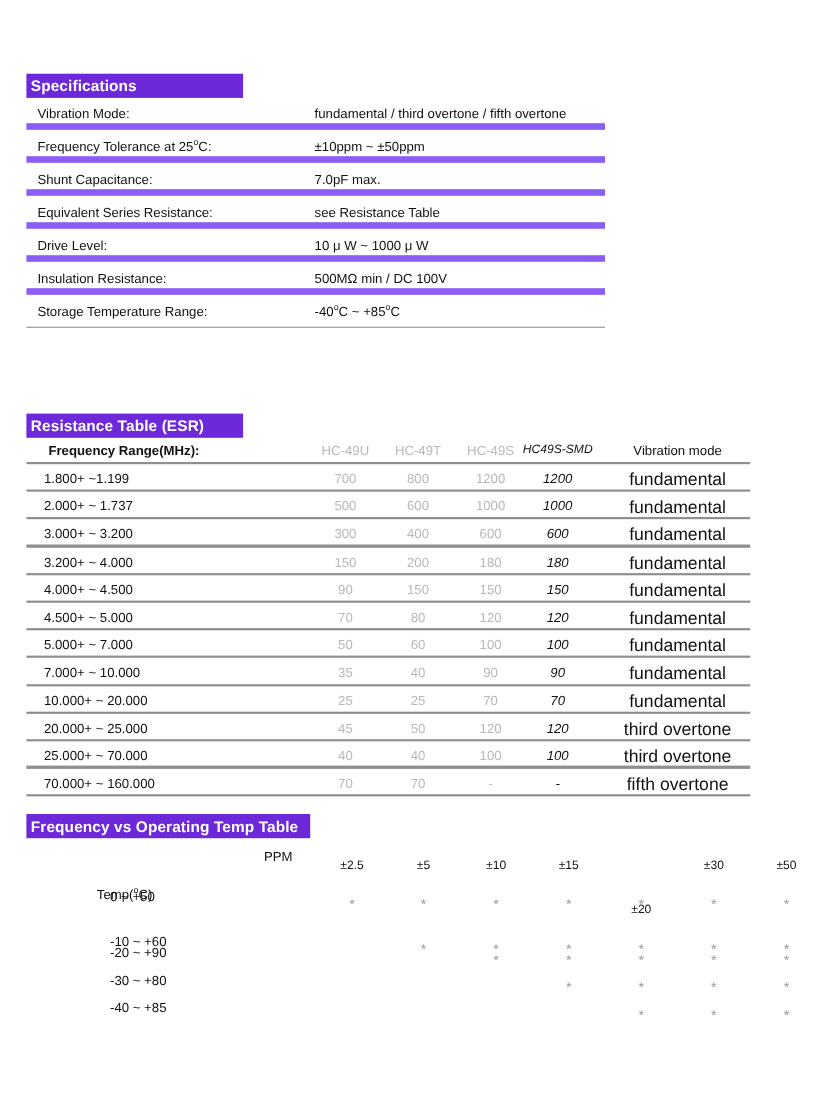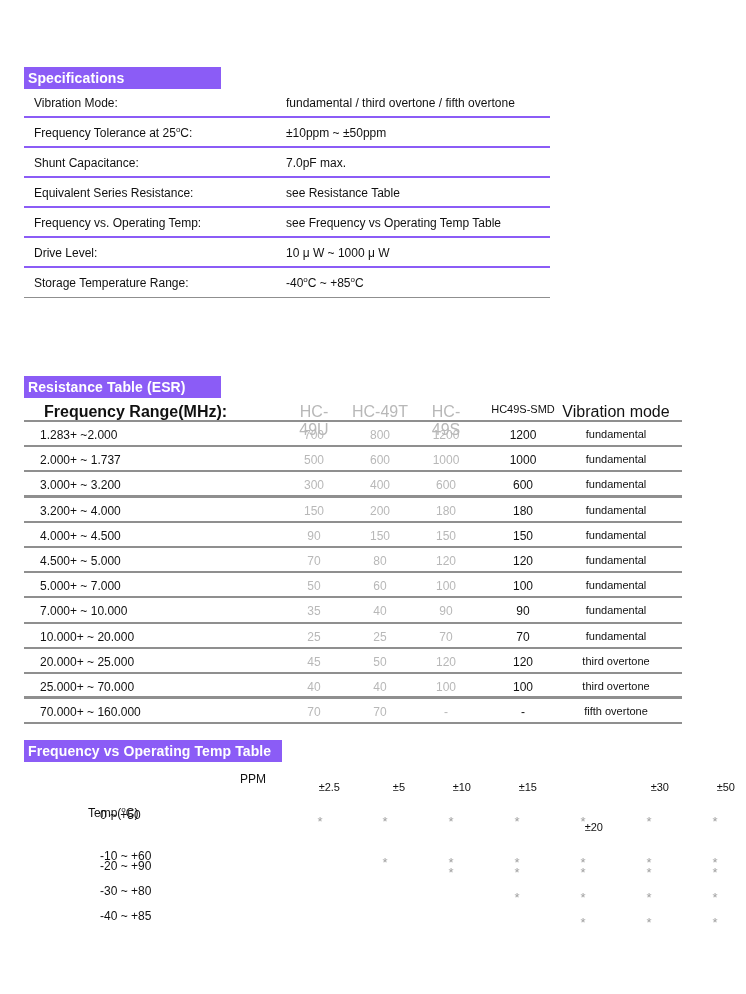--- a/index.html
+++ b/index.html
@@ -1,48 +1,48 @@
 <!DOCTYPE html>
 <html><head>
 <meta charset="utf-8">
 <style>
   html, body { margin: 0; padding: 0; background: #ffffff; }
   body { width: 746px; height: 994px; position: relative; overflow: hidden;
          font-family: "Liberation Sans", sans-serif; color: #111; }
-  .sec-title { position: absolute; left: 24px; height: 22px; background: #8b5cf6;
+  .sec-title { position: absolute; left: 24px; height: 22px; background: #6d28d9;
                color: #fff; font-weight: bold; font-size: 14px; line-height: 22px;
                padding-left: 4px; box-sizing: border-box; letter-spacing: 0.1px; }
   
   #spec-table { position: absolute; left: 24px; top: 88px; width: 526px; }
-  .spec-row { height: 30px; border-bottom: 2px solid #8b5cf6; box-sizing: border-box;
+  .spec-row { height: 30px; border-bottom: 6px solid #8b5cf6; box-sizing: border-box;
               position: relative; font-size: 12px; }
   .spec-row:last-child { border-bottom: 1.5px solid #8f8f8f; }
   .spec-label { position: absolute; left: 10px; top: 8px; }
   .spec-value { position: absolute; left: 262px; top: 8px; }
   sup { font-size: 8px; vertical-align: 5px; line-height: 0; }
   
   #esr-table { position: absolute; left: 24px; top: 398px; width: 658px; font-size: 12px; }
   .esr-head { height: 24px; border-bottom: 2px solid #8f8f8f; position: relative; box-sizing: border-box; }
   .esr-row { height: 25.2px; border-bottom: 2px solid #8f8f8f; position: relative; box-sizing: border-box; }
   .esr-row.thick { border-bottom-width: 3px; }
   .c { position: absolute; top: 6px; text-align: center; }
   .c-range { left: 16px; text-align: left; }
   .esr-head .c-range { left: 20px; font-weight: bold; top: 5px; }
   .c-u { left: 262px; width: 56px; color: #b8b8b8; }
   .c-t { left: 328px; width: 56px; color: #b8b8b8; }
   .c-s { left: 394px; width: 56px; color: #b8b8b8; }
-  .c-smd { left: 466px; width: 66px; color: #111; }
-  .c-mode { left: 536px; width: 112px; font-size: 11px; }
-  .esr-head .c { top: 5px; font-size: 16px; }
+  .c-smd { left: 450px; width: 66px; color: #111; font-style: italic; }
+  .c-mode { left: 536px; width: 112px; font-size: 16px; }
+  .esr-head .c { top: 5px; font-size: 12px; }
   .esr-head .c-smd { font-size: 11px; }
   
   #temp-table { position: absolute; left: 0; top: 770px; width: 746px; font-size: 12px; }
   .ppm-label { position: absolute; left: 240px; top: 2px; font-size: 12px; }
   .temp-label { position: absolute; left: 88px; top: 20px; font-size: 12px; margin-top: 16px; }
-  .ppm-col { position: absolute; top: 11px; width: 40px; text-align: right; font-size: 11px; }
+  .ppm-col { position: absolute; top: 11px; width: 40px; text-align: center; font-size: 11px; }
   .trow { position: absolute; left: 0; width: 720px; height: 20px; }
   .trow-label { position: absolute; left: 100px; top: 0; font-size: 12px; }
   .star { position: absolute; width: 40px; text-align: center; color: #a0a0a0; font-size: 13px; top: 1px; }
 </style>
 </head>
 <body>
 
 <div class="sec-title" style="top:67px; width:197px;">Specifications</div>
 <div id="spec-table">
     <div class="spec-row">
@@ -55,46 +55,46 @@
     </div>
     <div class="spec-row">
       <span class="spec-label">Shunt Capacitance:</span>
       <span class="spec-value">7.0pF max.</span>
     </div>
     <div class="spec-row">
       <span class="spec-label">Equivalent Series Resistance:</span>
       <span class="spec-value">see Resistance Table</span>
     </div>
     <div class="spec-row">
-      <span class="spec-label">Frequency vs. Operating Temp:</span>
-      <span class="spec-value">see Frequency vs Operating Temp Table</span>
-    </div>
-    <div class="spec-row">
       <span class="spec-label">Drive Level:</span>
       <span class="spec-value">10 μ W ~ 1000 μ W</span>
+    </div>
+    <div class="spec-row">
+      <span class="spec-label">Insulation Resistance:</span>
+      <span class="spec-value">500MΩ min / DC 100V</span>
     </div>
     <div class="spec-row">
       <span class="spec-label">Storage Temperature Range:</span>
       <span class="spec-value">-40<sup>o</sup>C ~ +85<sup>o</sup>C</span>
     </div>
   </div>
 
 <div class="sec-title" style="top:376px; width:197px;">Resistance Table (ESR)</div>
 <div id="esr-table">
   <div class="esr-head">
     <span class="c c-range">Frequency Range(MHz):</span>
     <span class="c c-u">HC-49U</span>
     <span class="c c-t">HC-49T</span>
     <span class="c c-s">HC-49S</span>
     <span class="c c-smd">HC49S-SMD</span>
     <span class="c c-mode">Vibration mode</span>
   </div>
   <div id="esr-body">
       <div class="esr-row">
-        <span class="c c-range">1.283+ ~2.000</span>
+        <span class="c c-range">1.800+ ~1.199</span>
         <span class="c c-u">700</span>
         <span class="c c-t">800</span>
         <span class="c c-s">1200</span>
         <span class="c c-smd">1200</span>
         <span class="c c-mode">fundamental</span>
       </div>
       <div class="esr-row">
         <span class="c c-range">2.000+ ~ 1.737</span>
         <span class="c c-u">500</span>
         <span class="c c-t">600</span>

